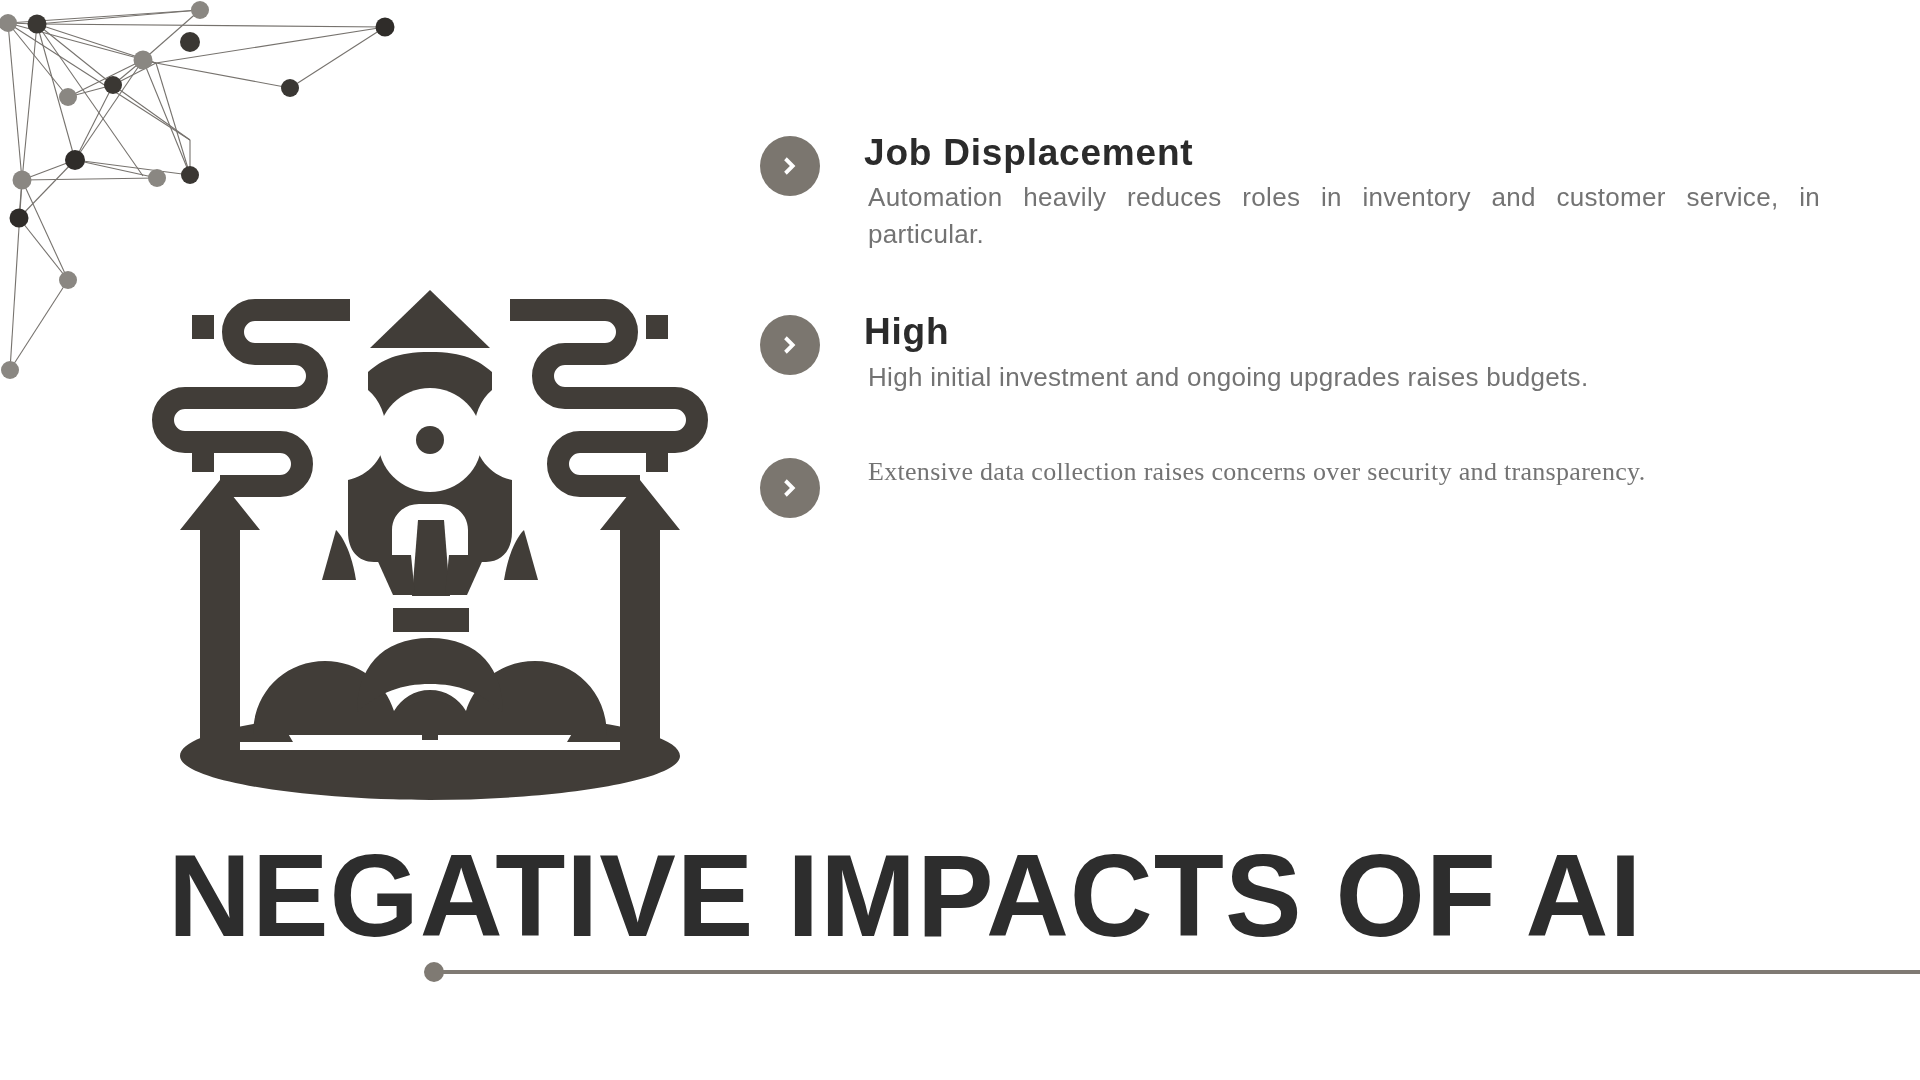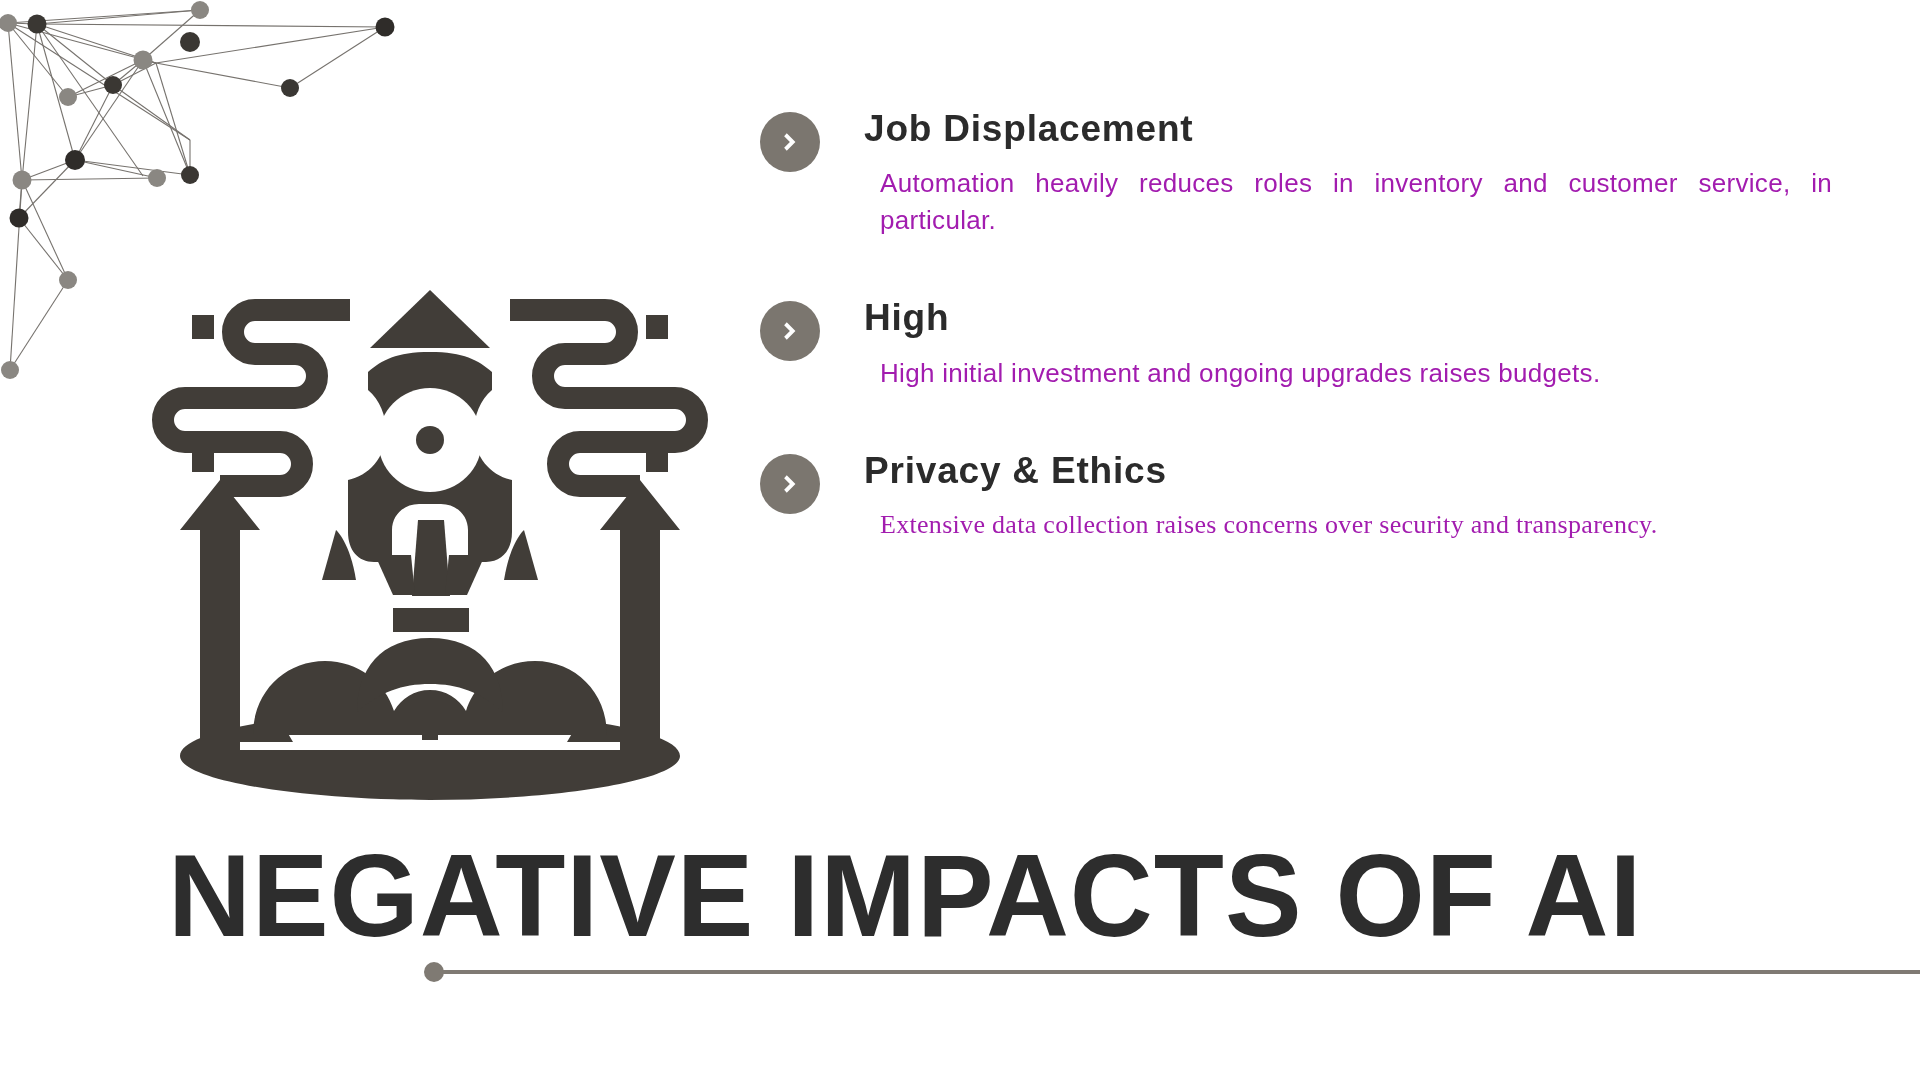--- a/index.html
+++ b/index.html
@@ -38,21 +38,21 @@
     left: 150px;
     top: 280px;
     width: 560px;
     height: 520px;
   }
 
   
   .content-list {
     position: absolute;
     left: 760px;
-    top: 108px;
+    top: 132px;
     width: 1060px;
   }
   .content-item {
     position: relative;
     padding-left: 104px;
     margin-bottom: 58px;
   }
   .content-item:last-child { margin-bottom: 0; }
 
   .chevron-badge {
@@ -77,25 +77,25 @@
     letter-spacing: 0.8px;
     line-height: 1.12;
     margin: 0 0 6px 0;
     white-space: nowrap;
   }
 
   .item-desc {
     font-family: "Liberation Sans", sans-serif;
     font-size: 26px;
     font-weight: 400;
-    color: #a21caf;
+    color: #737373;
     line-height: 1.42;
     letter-spacing: 0.3px;
     text-align: justify;
-    margin: 16px;
+    margin: 4px;
     width: 952px;
   }
   .item-desc.no-justify { text-align: left; font-family: Liberation Serif, serif; }
 
   
   .main-title {
     position: absolute;
     left: 168px;
     top: 838px;
     font-family: "Liberation Sans", sans-serif;
@@ -271,21 +271,20 @@
       <h2 class="item-title">High</h2>
       <p class="item-desc">High initial investment and ongoing upgrades raises budgets.</p>
     </div>
 
     <div class="content-item">
       <span class="chevron-badge">
         <svg viewBox="0 0 24 24" width="26" height="26" aria-hidden="true">
           <path d="M9 4 L17 12 L9 20 L6.6 17.4 L11.9 12 L6.6 6.6 Z" fill="#ffffff"></path>
         </svg>
       </span>
-      <h2 class="item-title">Privacy &amp; Ethics</h2>
       <p class="item-desc no-justify">Extensive data collection raises concerns over  security and transparency.</p>
     </div>
 
   </div>
 
   <div class="main-title">NEGATIVE IMPACTS OF AI</div>
 
   <div class="bottom-rule-dot"></div>
   <div class="bottom-rule"></div>
 

